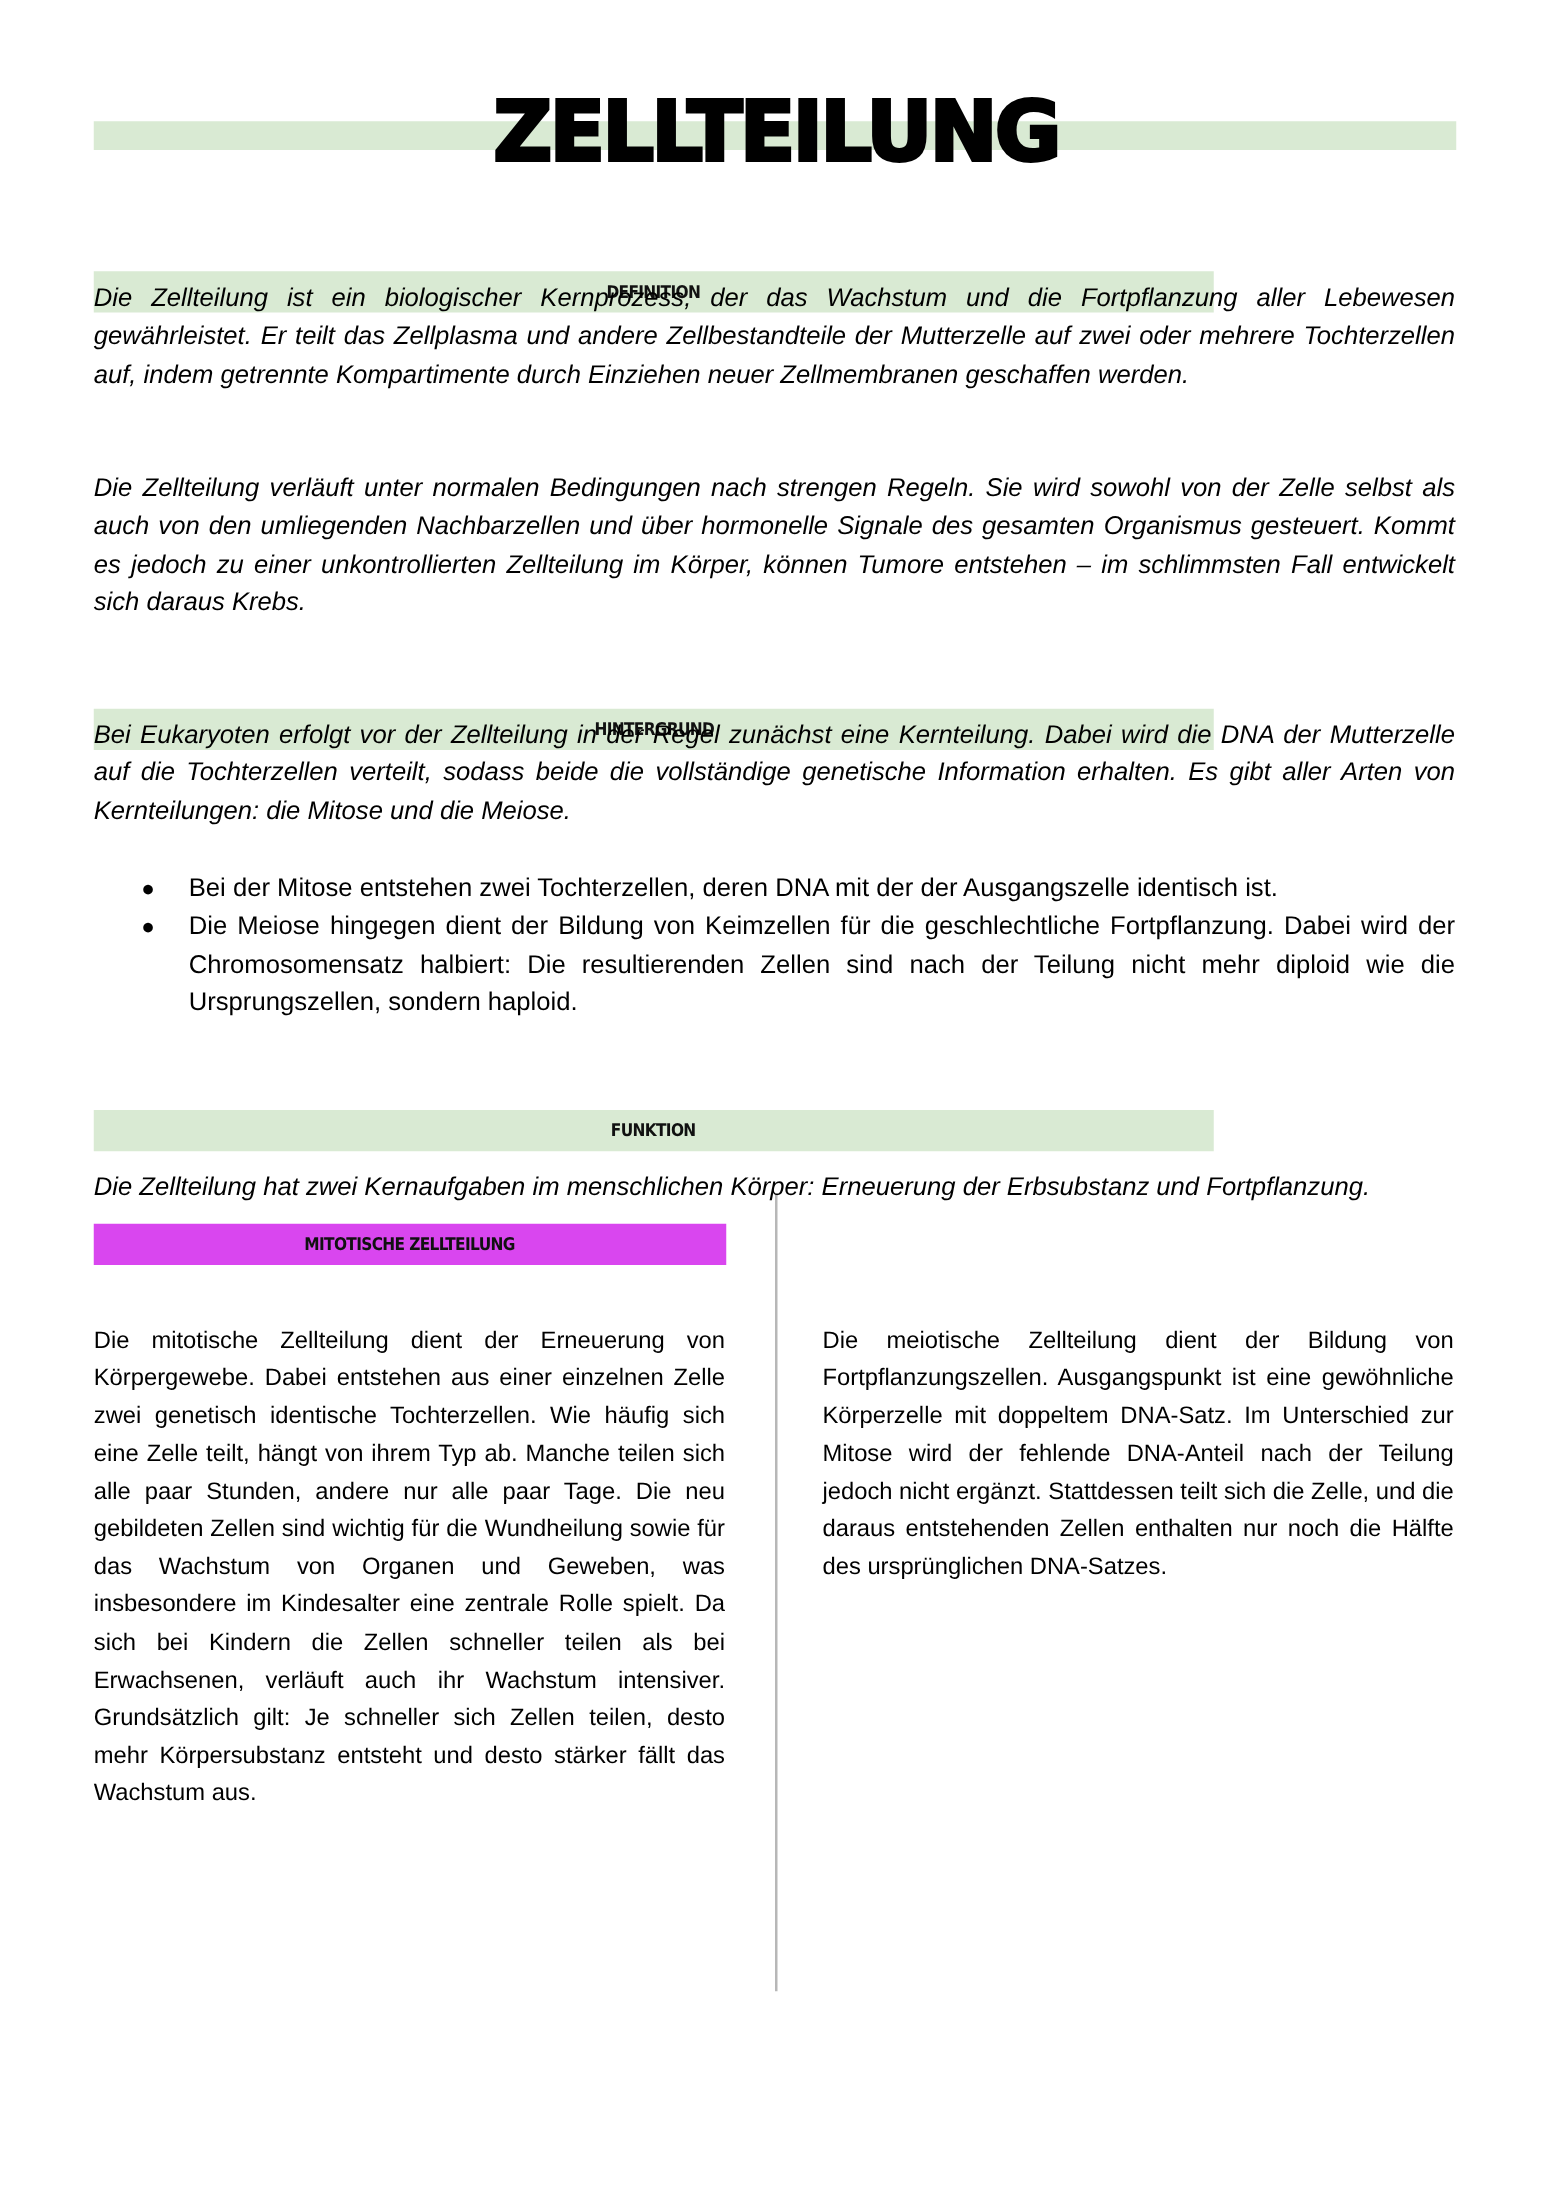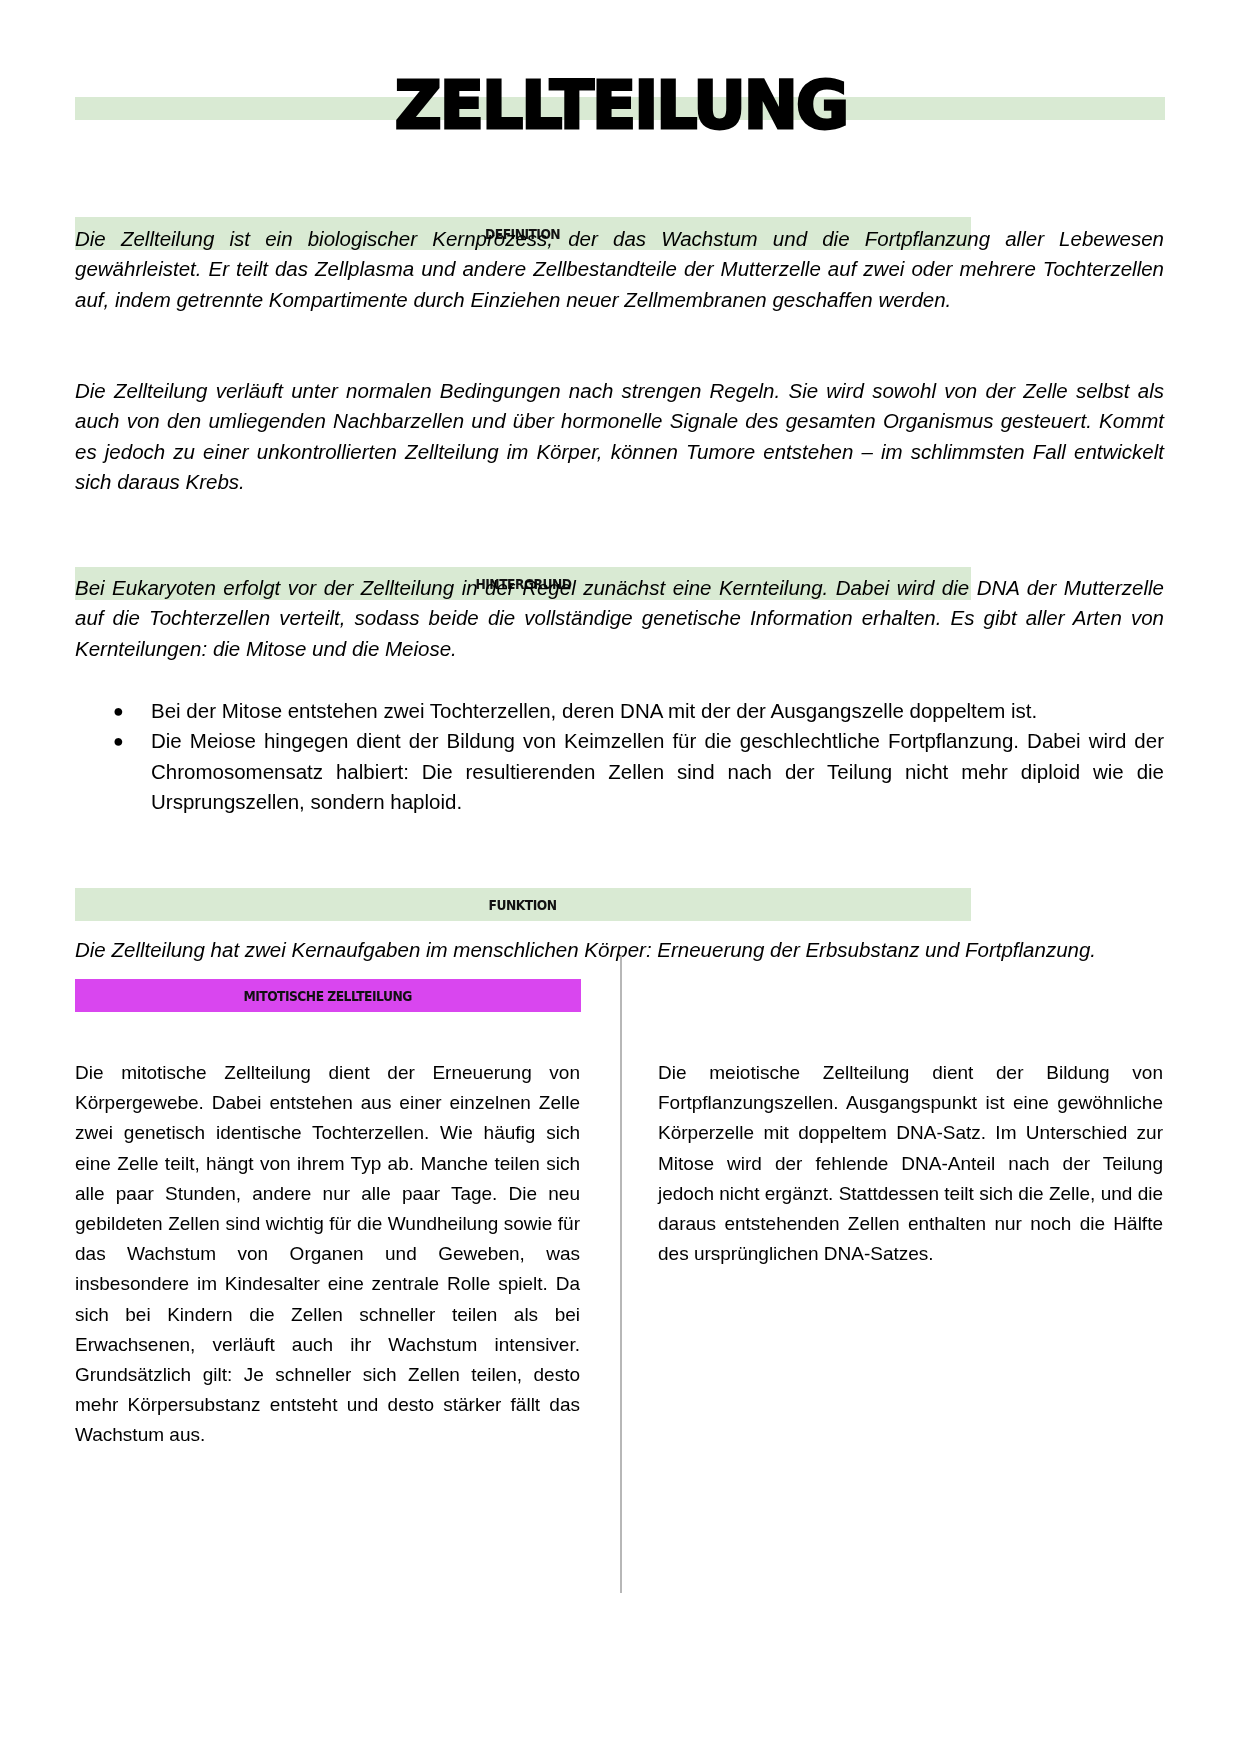--- a/index.html
+++ b/index.html
@@ -54,21 +54,21 @@
   <p class="para" style="top:376px;">Die Zellteilung verläuft unter normalen Bedingungen nach strengen Regeln. Sie wird sowohl von der Zelle selbst als auch von den umliegenden Nachbarzellen und über hormonelle Signale des gesamten Organismus gesteuert. Kommt es jedoch zu einer unkontrollierten Zellteilung im Körper, können Tumore entstehen – im schlimmsten Fall entwickelt sich daraus Krebs.</p>
 
   <div class="sec-bar" style="top:519px;">
     <span>HINTERGRUND</span>
   </div>
   <p class="para" style="top:573px;">Bei Eukaryoten erfolgt vor der Zellteilung in der Regel zunächst eine Kernteilung. Dabei wird die DNA der Mutterzelle auf die Tochterzellen verteilt, sodass beide die vollständige genetische Information erhalten. Es gibt aller Arten von Kernteilungen: die Mitose und die Meiose.</p>
 
   <ul class="bullets">
     <li>
       <span class="dot">●</span>
-      <span>Bei der Mitose entstehen zwei Tochterzellen, deren DNA mit der der Ausgangszelle doppeltem ist.</span>
+      <span>Bei der Mitose entstehen zwei Tochterzellen, deren DNA mit der der Ausgangszelle identisch ist.</span>
     </li>
     <li>
       <span class="dot">●</span>
       <span>Die Meiose hingegen dient der Bildung von Keimzellen für die geschlechtliche Fortpflanzung. Dabei wird der Chromosomensatz halbiert: Die resultierenden Zellen sind nach der Teilung nicht mehr diploid wie die Ursprungszellen, sondern haploid.</span>
     </li>
   </ul>
 
   <div class="sec-bar" style="top:840px;">
     <span>FUNKTION</span>
   </div>

